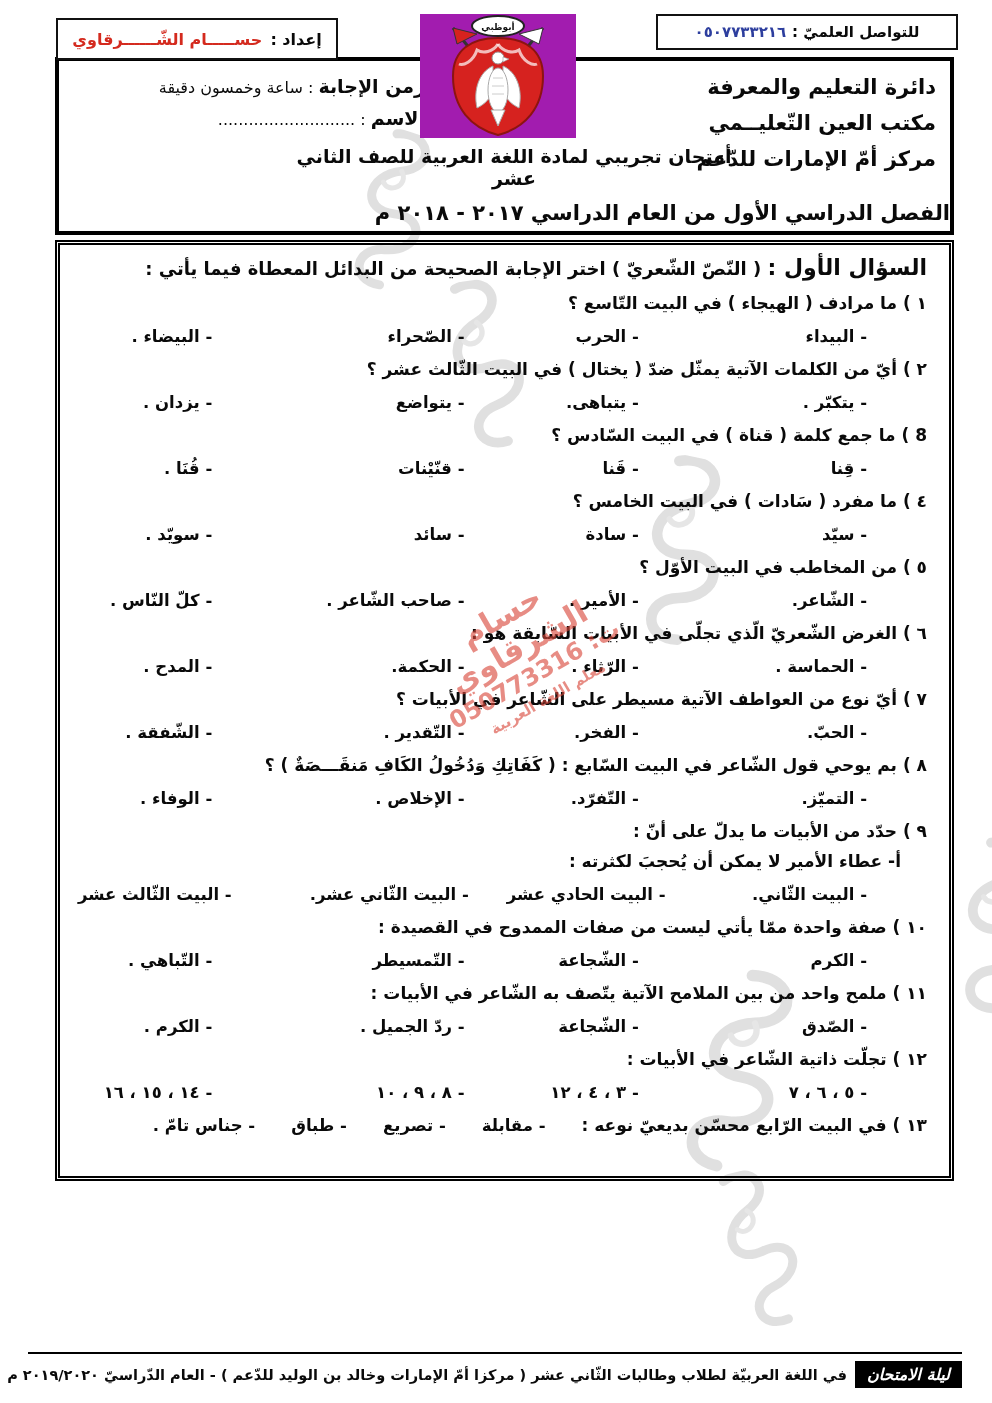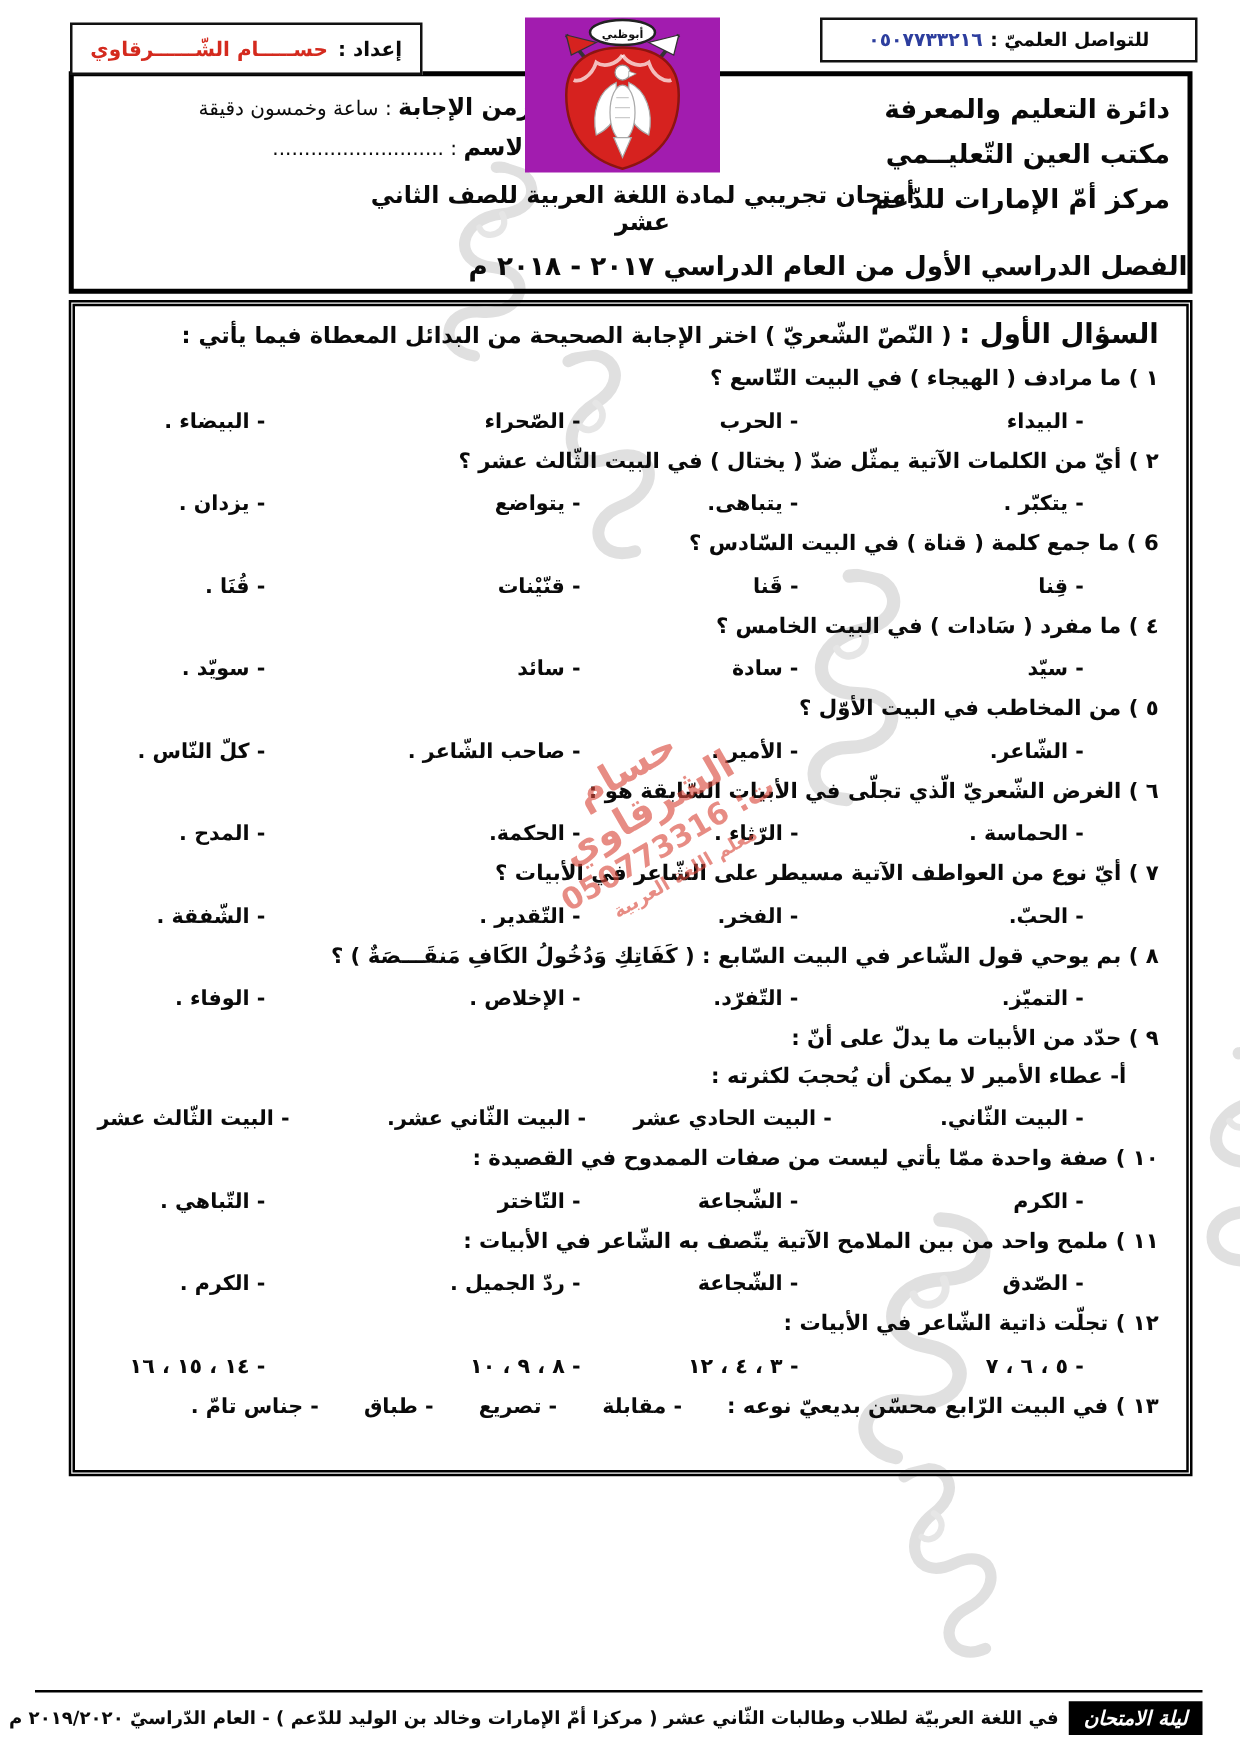--- a/index.html
+++ b/index.html
@@ -207,21 +207,21 @@
       <div class="q-block">
         <div class="q-head"><span>٢ ) أيّ من الكلمات الآتية يمثّل ضدّ ( يختال ) في البيت الثّالث عشر ؟</span></div>
         <div class="q-opts">
           <span class="q-opt">- يتكبّر .</span>
           <span class="q-opt">- يتباهى.</span>
           <span class="q-opt">- يتواضع</span>
           <span class="q-opt">- يزدان .</span>
         </div>
       </div>
       <div class="q-block">
-        <div class="q-head"><span>6 ) ما جمع كلمة ( قناة ) في البيت السّادس ؟</span></div>
+        <div class="q-head"><span>8 ) ما جمع كلمة ( قناة ) في البيت السّادس ؟</span></div>
         <div class="q-opts">
           <span class="q-opt">- قِنا</span>
           <span class="q-opt">- قَنا</span>
           <span class="q-opt">- قنّيْنات</span>
           <span class="q-opt">- قُنَا .</span>
         </div>
       </div>
       <div class="q-block">
         <div class="q-head"><span>٤ ) ما مفرد ( سَادات ) في البيت الخامس ؟</span></div>
         <div class="q-opts">
@@ -275,21 +275,21 @@
           <span class="q-opt">- البيت الحادي عشر</span>
           <span class="q-opt">- البيت الثّاني عشر.</span>
           <span class="q-opt">- البيت الثّالث عشر</span>
         </div>
       </div>
       <div class="q-block">
         <div class="q-head"><span>١٠ ) صفة واحدة ممّا يأتي ليست من صفات الممدوح في القصيدة :</span></div>
         <div class="q-opts">
           <span class="q-opt">- الكرم</span>
           <span class="q-opt">- الشّجاعة</span>
-          <span class="q-opt">- التّاختر</span>
+          <span class="q-opt">- التّمسيطر</span>
           <span class="q-opt">- التّباهي .</span>
         </div>
       </div>
       <div class="q-block">
         <div class="q-head"><span>١١ ) ملمح واحد من بين الملامح الآتية يتّصف به الشّاعر في الأبيات :</span></div>
         <div class="q-opts">
           <span class="q-opt">- الصّدق</span>
           <span class="q-opt">- الشّجاعة</span>
           <span class="q-opt">- ردّ الجميل .</span>
           <span class="q-opt">- الكرم .</span>

